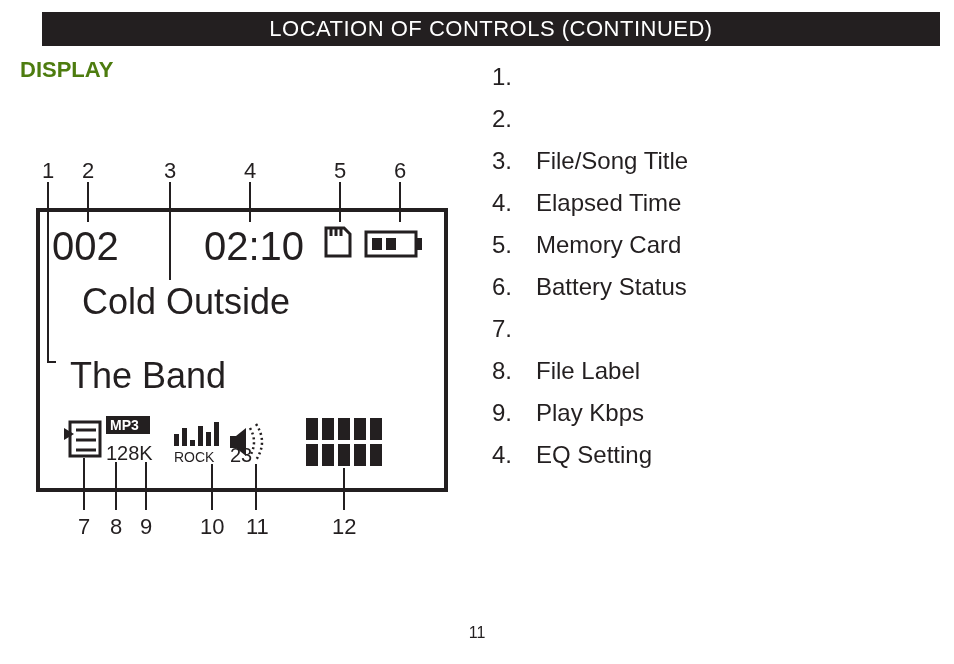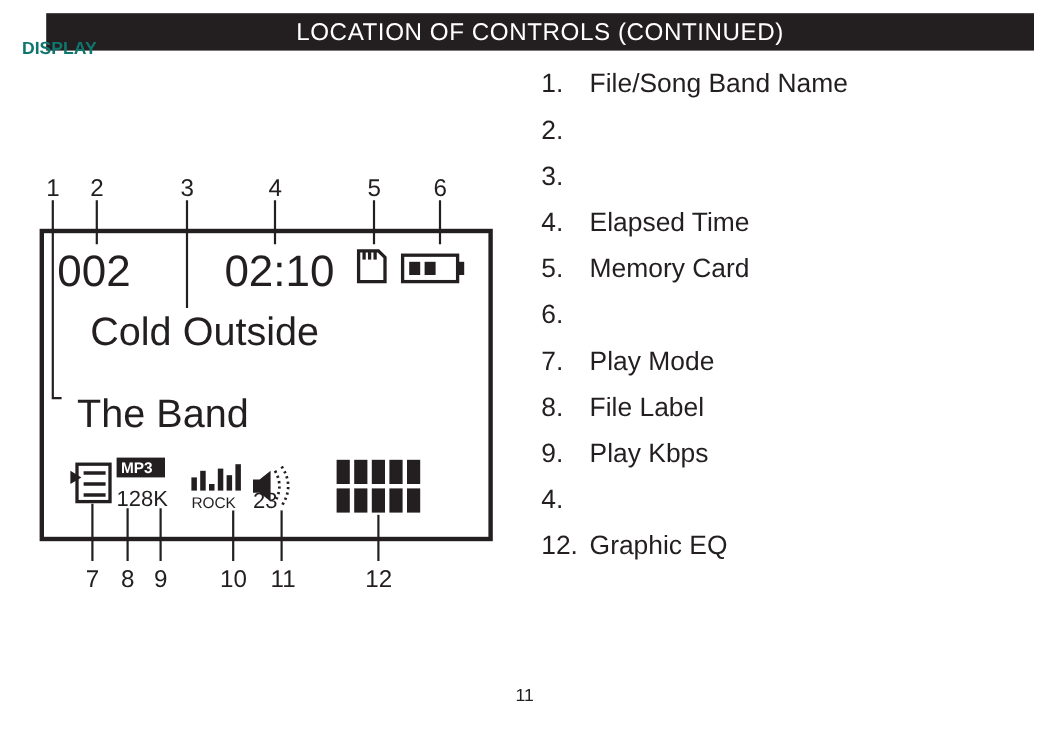--- a/index.html
+++ b/index.html
@@ -27,24 +27,24 @@
     text-align: center;
     font-weight: 400;
     font-size: 22px;
     line-height: 34px;
     letter-spacing: 0.5px;
     margin-left: 28px;
   }
   .display-label {
     position: absolute;
     left: 20px;
-    top: 36px;
+    top: 57px;
     font-weight: 700;
-    font-size: 16px;
-    color: #0f766e;
+    font-size: 22px;
+    color: #4d7c0f;
   }
   .legend {
     position: absolute;
     left: 492px;
     top: 56px;
     font-size: 24px;
     line-height: 42px;
     color: #231f20;
   }
   .legend .row {
@@ -108,57 +108,54 @@
 
 <div class="title-bar">
   <span>LOCATION OF CONTROLS (CONTINUED)</span>
 </div>
 
 <div class="display-label">DISPLAY</div>
 
 <div class="legend">
   <div class="row">
         <span class="num">1.</span>
-        <span>File/Song Band Name</span>
       </div>
   <div class="row">
         <span class="num">2.</span>
       </div>
   <div class="row">
         <span class="num">3.</span>
+        <span>File/Song Title</span>
       </div>
   <div class="row">
         <span class="num">4.</span>
         <span>Elapsed Time</span>
       </div>
   <div class="row">
         <span class="num">5.</span>
         <span>Memory Card</span>
       </div>
   <div class="row">
         <span class="num">6.</span>
+        <span>Battery Status</span>
       </div>
   <div class="row">
         <span class="num">7.</span>
-        <span>Play Mode</span>
       </div>
   <div class="row">
         <span class="num">8.</span>
         <span>File Label</span>
       </div>
   <div class="row">
         <span class="num">9.</span>
         <span>Play Kbps</span>
       </div>
   <div class="row">
         <span class="num">4.</span>
-      </div>
-  <div class="row">
-        <span class="num">12.</span>
-        <span>Graphic EQ</span>
+        <span>EQ Setting</span>
       </div>
 </div>
 
 <div class="diagram">
 <svg viewBox="0 0 440 400" width="440" height="400">
 
   <text class="callout-num" x="8" y="28">1</text>
   <text class="callout-num" x="48" y="28">2</text>
   <text class="callout-num" x="130" y="28">3</text>
   <text class="callout-num" x="210" y="28">4</text>

